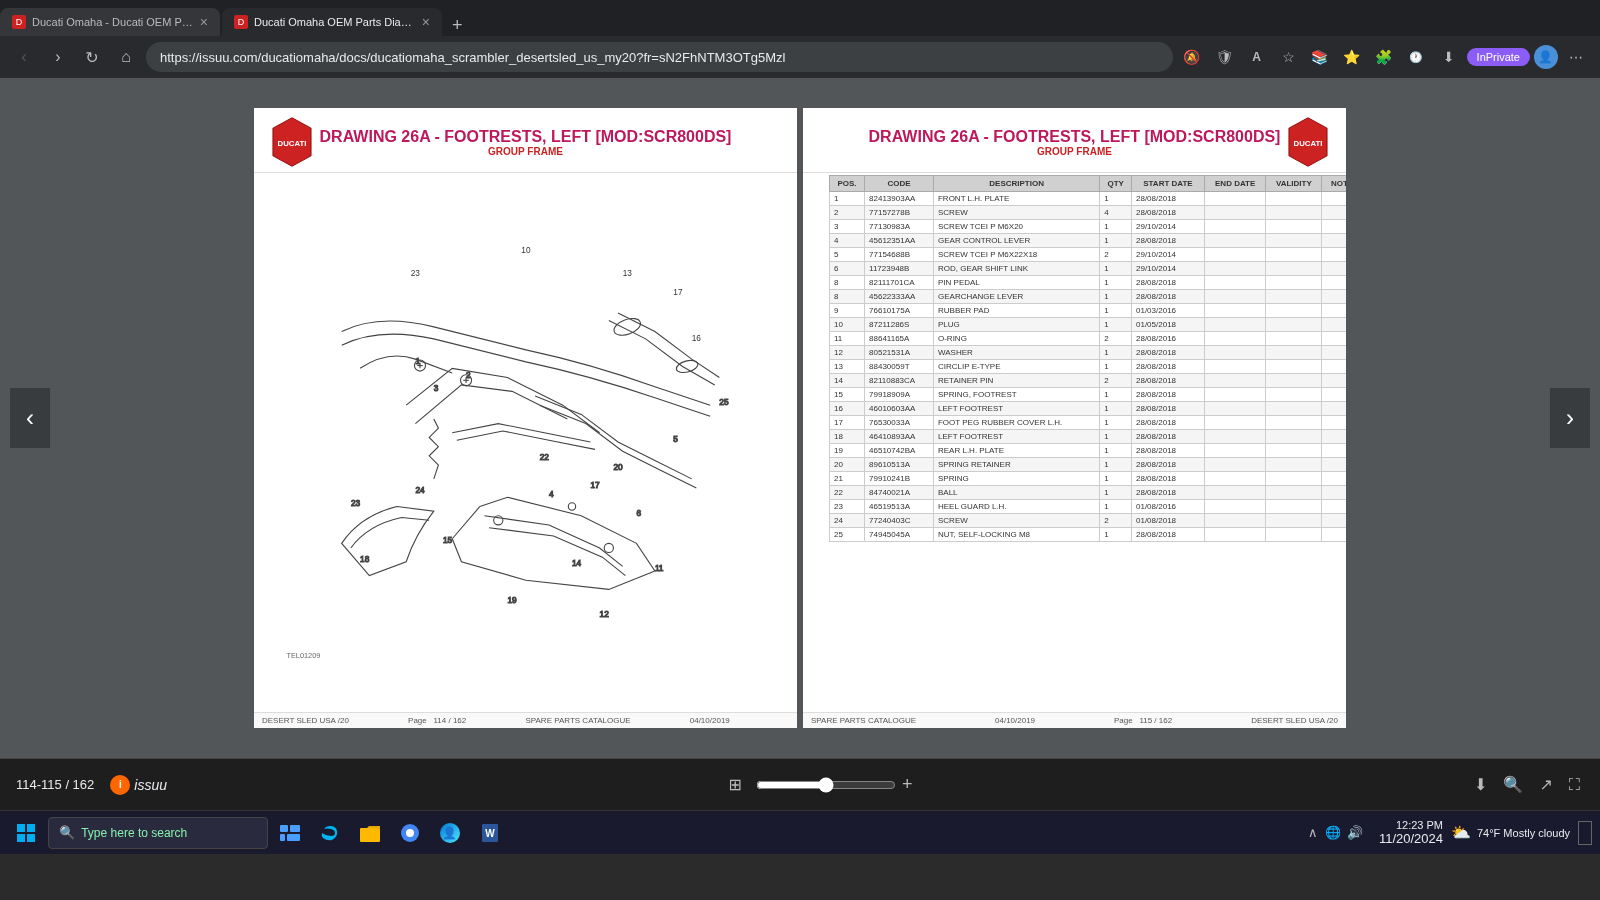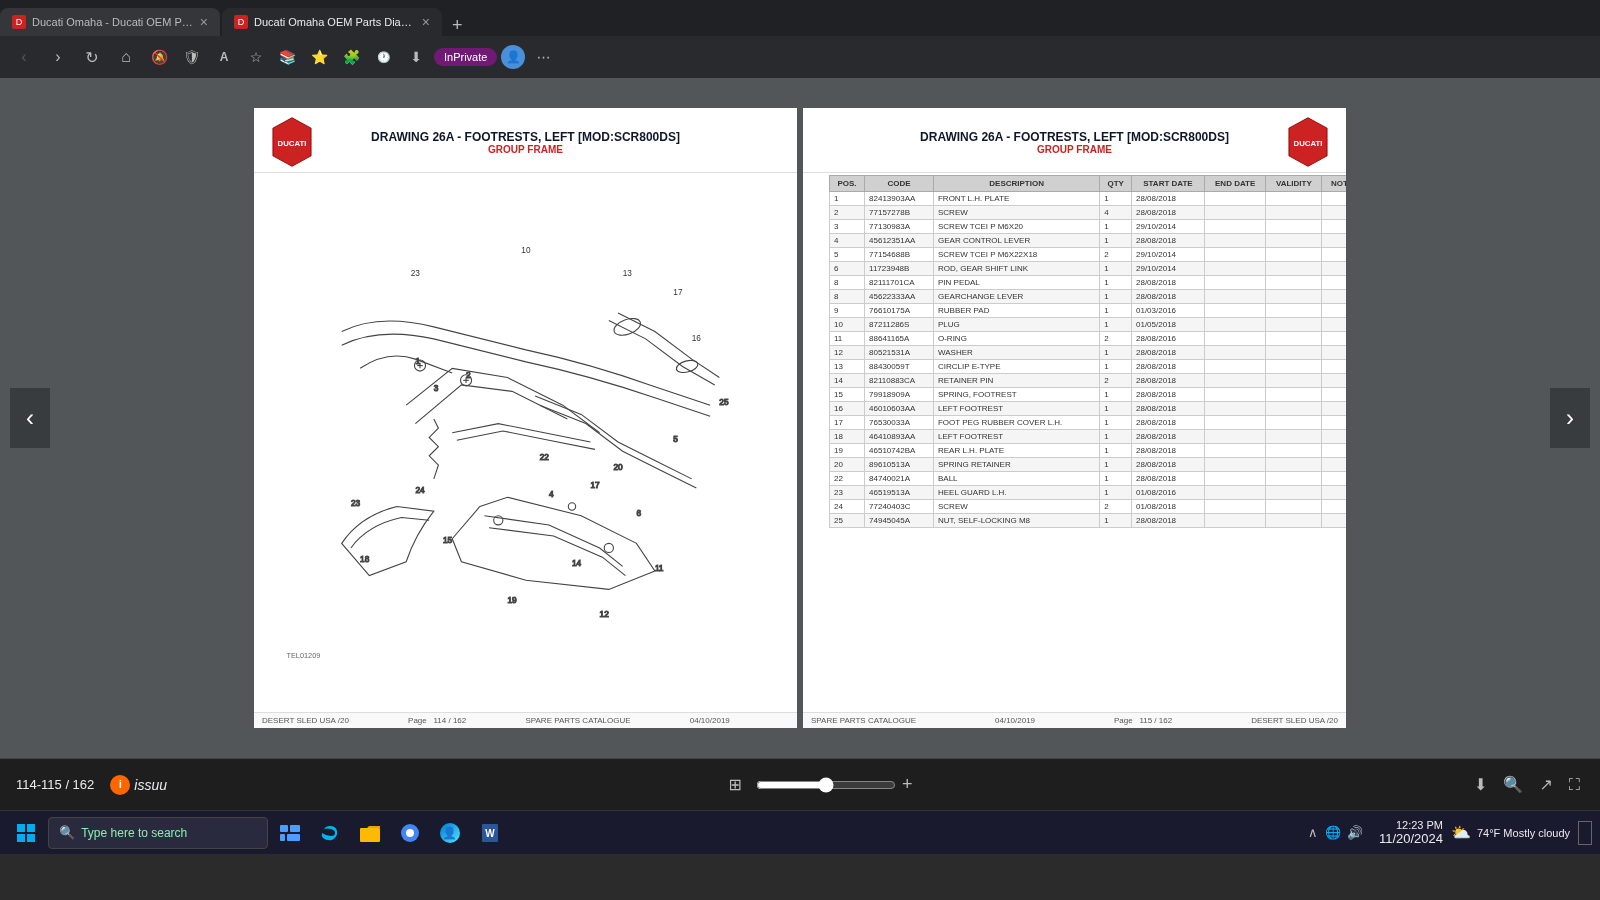--- a/index.html
+++ b/index.html
@@ -14,42 +14,42 @@
     .tab-title { overflow: hidden; text-overflow: ellipsis; white-space: nowrap; flex: 1; font-size: 11px; }
     .tab-close { margin-left: 6px; color: #999; font-size: 14px; cursor: pointer; line-height: 1; }
     .new-tab { background: none; border: none; color: #bbb; font-size: 18px; cursor: pointer; padding: 0 8px; }
 
     .toolbar { display: flex; align-items: center; background: #292a2d; padding: 6px 10px; gap: 6px; height: 42px; }
     .nav-btn { background: none; border: none; color: #bbb; font-size: 16px; cursor: pointer; width: 28px; height: 28px; display: flex; align-items: center; justify-content: center; border-radius: 50%; }
     .nav-btn.disabled { color: #555; cursor: default; }
     .address-bar { flex: 1; background: #3c4043; border: none; border-radius: 20px; color: #e8eaed; font-size: 13px; padding: 4px 14px; height: 30px; outline: none; }
     .toolbar-icons { display: flex; gap: 4px; align-items: center; }
     .toolbar-icon { background: none; border: none; color: #bbb; font-size: 14px; cursor: pointer; width: 28px; height: 28px; display: flex; align-items: center; justify-content: center; border-radius: 50%; }
-    .inprivate-btn { background: #701a75; color: #fff; border: none; border-radius: 12px; font-size: 11px; padding: 3px 10px; cursor: pointer; display: flex; align-items: center; gap: 4px; }
+    .inprivate-btn { background: #8b5cf6; color: #fff; border: none; border-radius: 12px; font-size: 11px; padding: 3px 10px; cursor: pointer; display: flex; align-items: center; gap: 4px; }
     .profile-icon { width: 24px; height: 24px; border-radius: 50%; background: #4a90d9; display: flex; align-items: center; justify-content: center; color: white; font-size: 12px; }
 
     
     .viewer-area { background: #525659; width: 100%; height: 680px; display: flex; align-items: center; justify-content: center; position: relative; }
 
     
     .pages-container { display: flex; gap: 6px; width: 1092px; height: 620px; }
 
     
     .page { background: white; flex: 1; height: 100%; position: relative; display: flex; flex-direction: column; }
 
     
     .ducati-logo { width: 52px; height: 52px; }
 
     
     .nav-arrow { position: absolute; top: 50%; transform: translateY(-50%); background: rgba(0,0,0,0.3); color: white; border: none; font-size: 24px; cursor: pointer; width: 40px; height: 60px; display: flex; align-items: center; justify-content: center; z-index: 10; }
     .nav-arrow.left { left: 10px; }
     .nav-arrow.right { right: 10px; }
     .page-header { display: flex; align-items: center; justify-content: space-between; padding: 8px 12px 4px; border-bottom: 1px solid #ddd; }
     .page-header-center { text-align: center; flex: 1; }
-    .page-title { font-size: 12px; font-weight: bold; color: #0f172a; }
+    .page-title { font-size: 16px; font-weight: bold; color: #be185d; }
     .page-subtitle { font-size: 10px; color: #cc2222; font-weight: bold; }
     .page-body { flex: 1; overflow: hidden; }
 
     
     .diagram-area { width: 100%; height: 100%; background: white; display: flex; align-items: center; justify-content: center; position: relative; overflow: hidden; }
     .diagram-svg { width: 95%; height: 95%; }
 
     
     .parts-table-container { width: 100%; height: 100%; overflow: hidden; padding: 2px; }
     .parts-table { width: 100%; border-collapse: collapse; font-size: 9px; margin-left: 24px; }
@@ -102,20 +102,21 @@
       <span class="tab-close">×</span>
     </div>
     <button class="new-tab">+</button>
   </div>
 
   <div class="toolbar">
     <button class="nav-btn disabled">‹</button>
     <button class="nav-btn">›</button>
     <button class="nav-btn">↻</button>
     <button class="nav-btn">⌂</button>
+    <input class="address-bar" type="text" value="https://issuu.com/ducatiomaha/docs/ducatiomaha_scrambler_desertsled_us_my20?fr=sN2FhNTM3OTg5Mzl" style="">
     <div class="toolbar-icons">
       <button class="toolbar-icon">🔕</button>
       <button class="toolbar-icon">🛡</button>
       <button class="toolbar-icon" style="font-size:12px;font-weight:bold;">A</button>
       <button class="toolbar-icon">☆</button>
       <button class="toolbar-icon">📚</button>
       <button class="toolbar-icon">⭐</button>
       <button class="toolbar-icon">🧩</button>
       <button class="toolbar-icon" style="font-size:11px;">🕐</button>
       <button class="toolbar-icon">⬇</button>
@@ -457,20 +458,30 @@
                   <td>20</td>
                   <td>89610513A</td>
                   <td>SPRING RETAINER</td>
                   <td>1</td>
                   <td>28/08/2018</td>
                   <td></td>
                   <td></td>
                   <td></td>
                 </tr>
                 <tr>
+                  <td>21</td>
+                  <td>79910241B</td>
+                  <td>SPRING</td>
+                  <td>1</td>
+                  <td>28/08/2018</td>
+                  <td></td>
+                  <td></td>
+                  <td></td>
+                </tr>
+                <tr>
                   <td>22</td>
                   <td>84740021A</td>
                   <td>BALL</td>
                   <td>1</td>
                   <td>28/08/2018</td>
                   <td></td>
                   <td></td>
                   <td></td>
                 </tr>
                 <tr>

